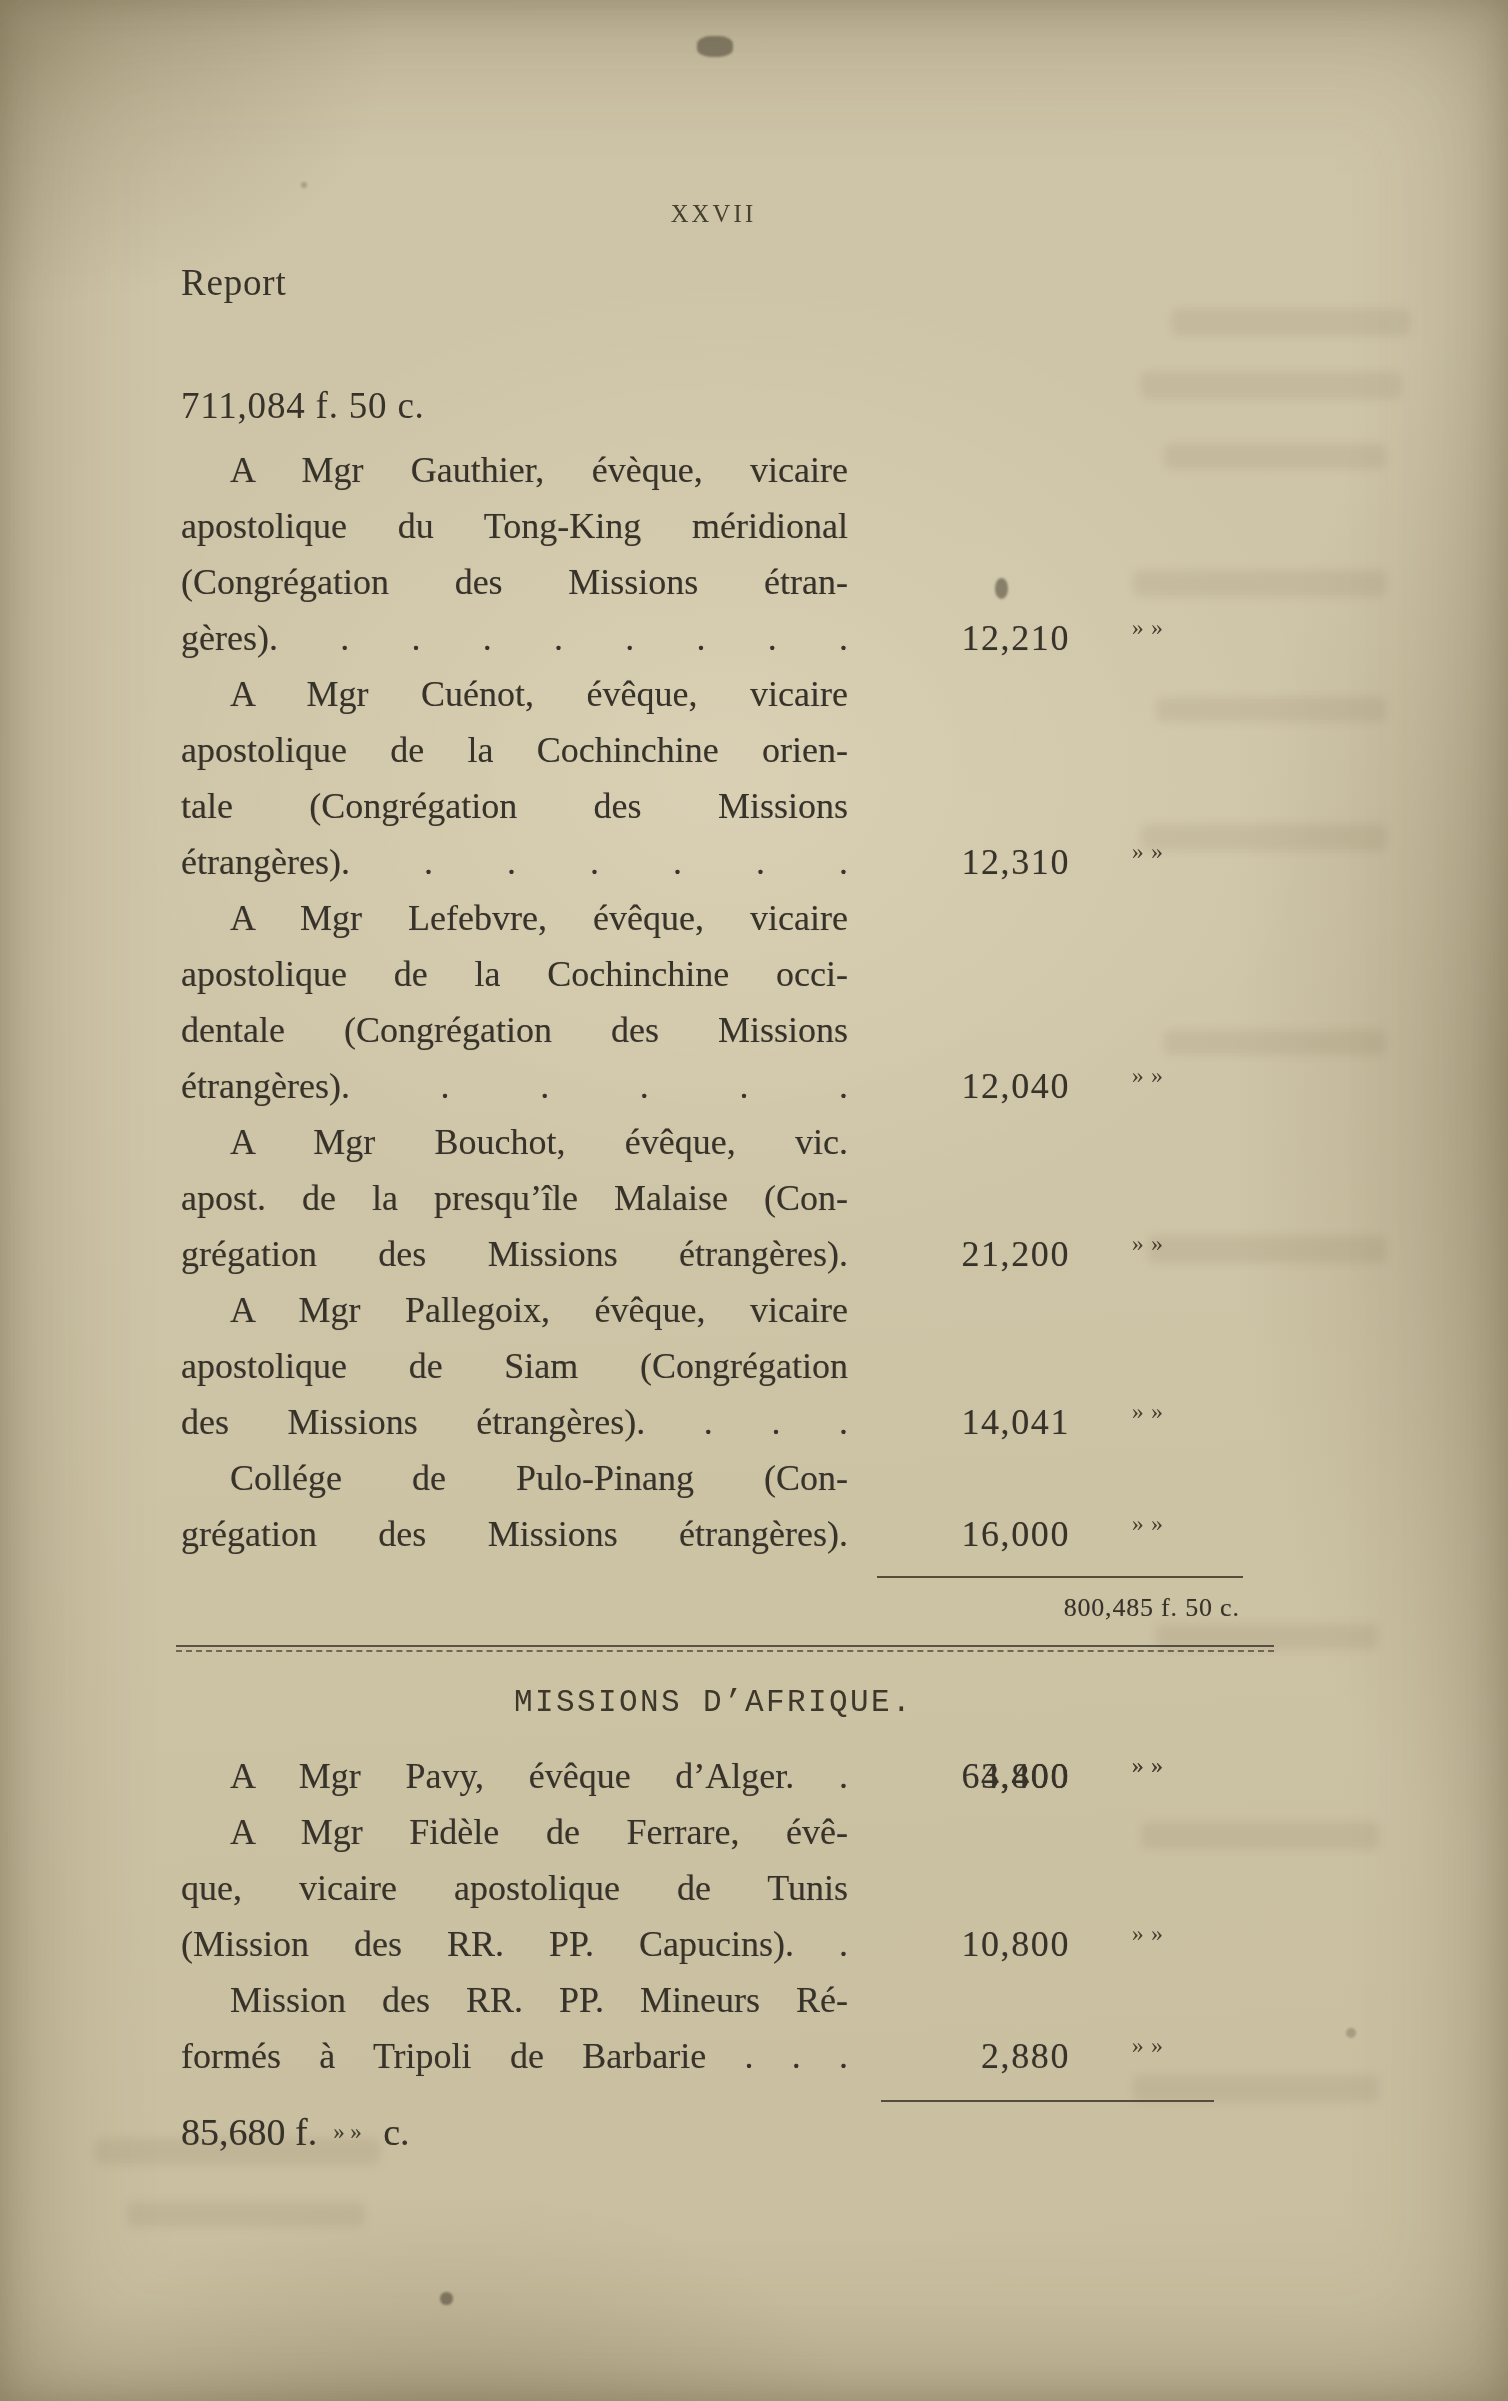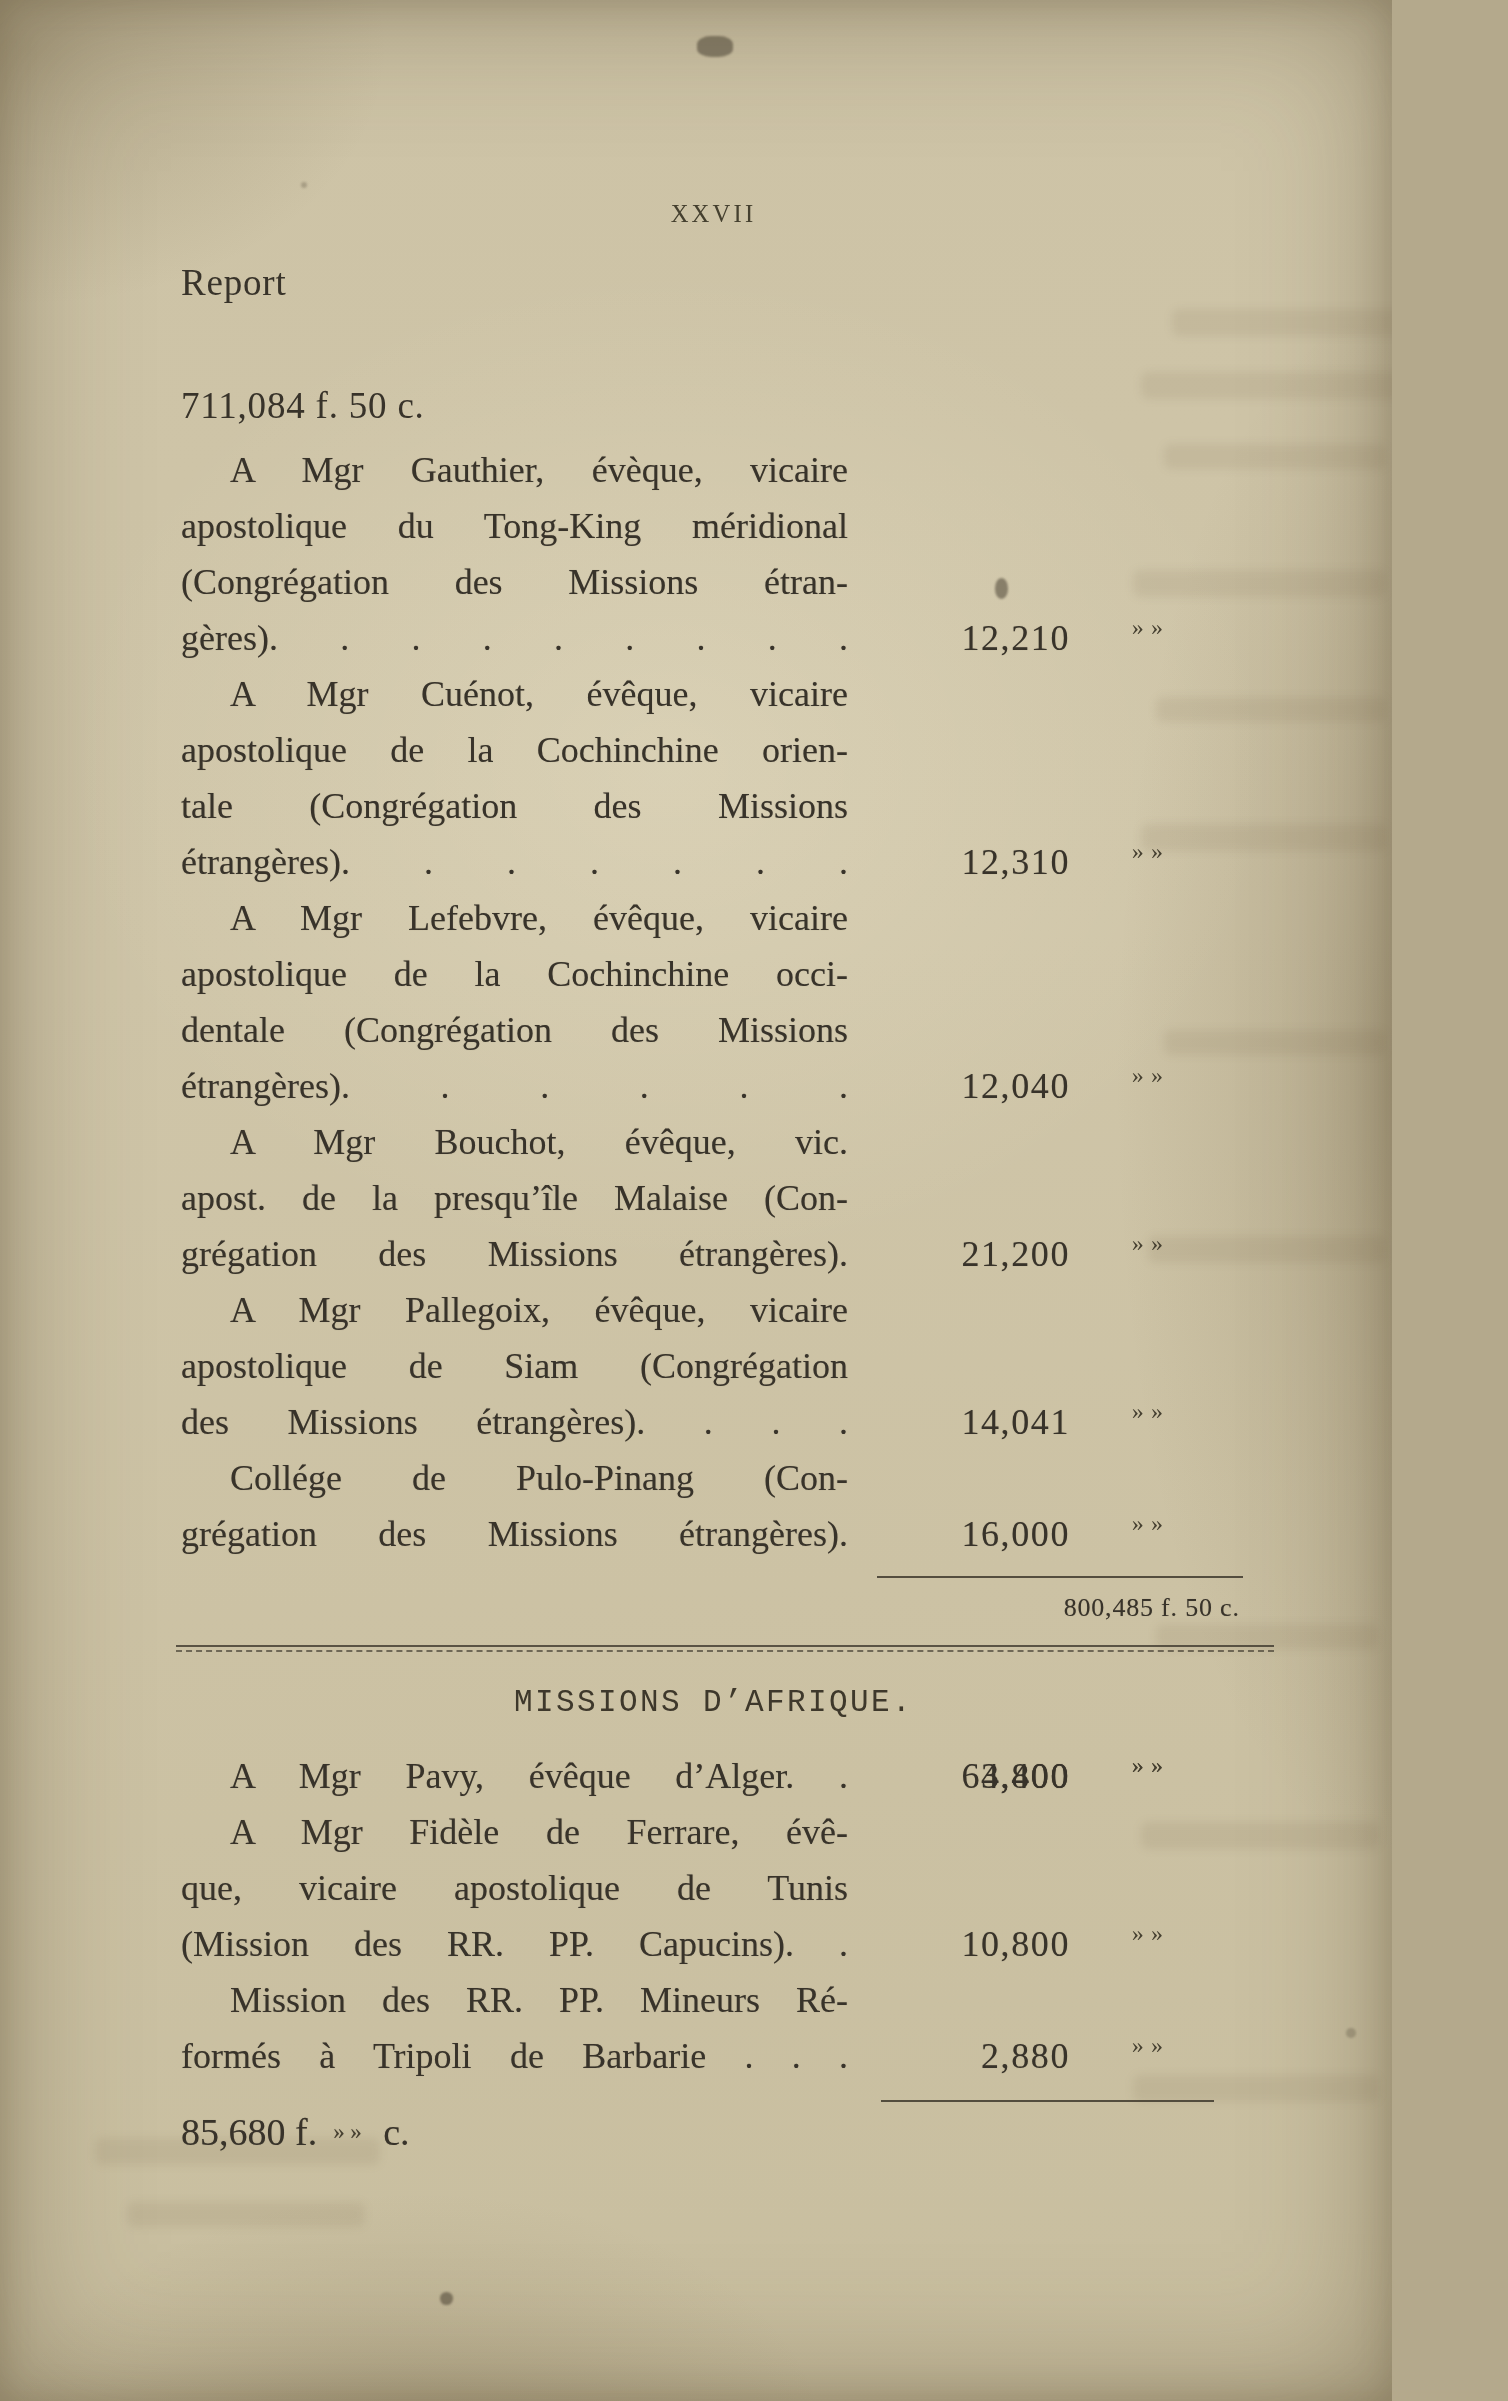--- a/index.html
+++ b/index.html
@@ -5,21 +5,21 @@
   * { margin:0; padding:0; box-sizing:border-box; }
   html, body { width:1508px; height:2401px; }
   body {
     font-family: "Liberation Serif", "DejaVu Serif", serif;
     color:#38332a;
     background:#b4a98c;
     overflow:hidden;
   }
   .paper {
     position:relative;
-    width:1392px; height:2401px;
+    width:1508px; height:2401px;
     overflow:hidden;
     background:
       radial-gradient(ellipse 871px 713px at 48% 32%, rgba(255,250,228,0.22), rgba(255,250,228,0) 70%),
       radial-gradient(ellipse 396px 1109px at 100% 45%, rgba(92,76,44,0.20), rgba(92,76,44,0) 70%),
       radial-gradient(ellipse 554px 396px at 2% 2%, rgba(92,76,44,0.22), rgba(92,76,44,0) 65%),
       radial-gradient(ellipse 634px 396px at 30% 102%, rgba(92,76,44,0.16), rgba(92,76,44,0) 65%),
       linear-gradient(177deg, #cdc3a6 0%, #cfc5a8 40%, #c8be9f 100%);
     box-shadow: inset 0 0 143px rgba(72,58,30,0.42), inset 0 0 36px rgba(72,58,30,0.22);
   }
 

